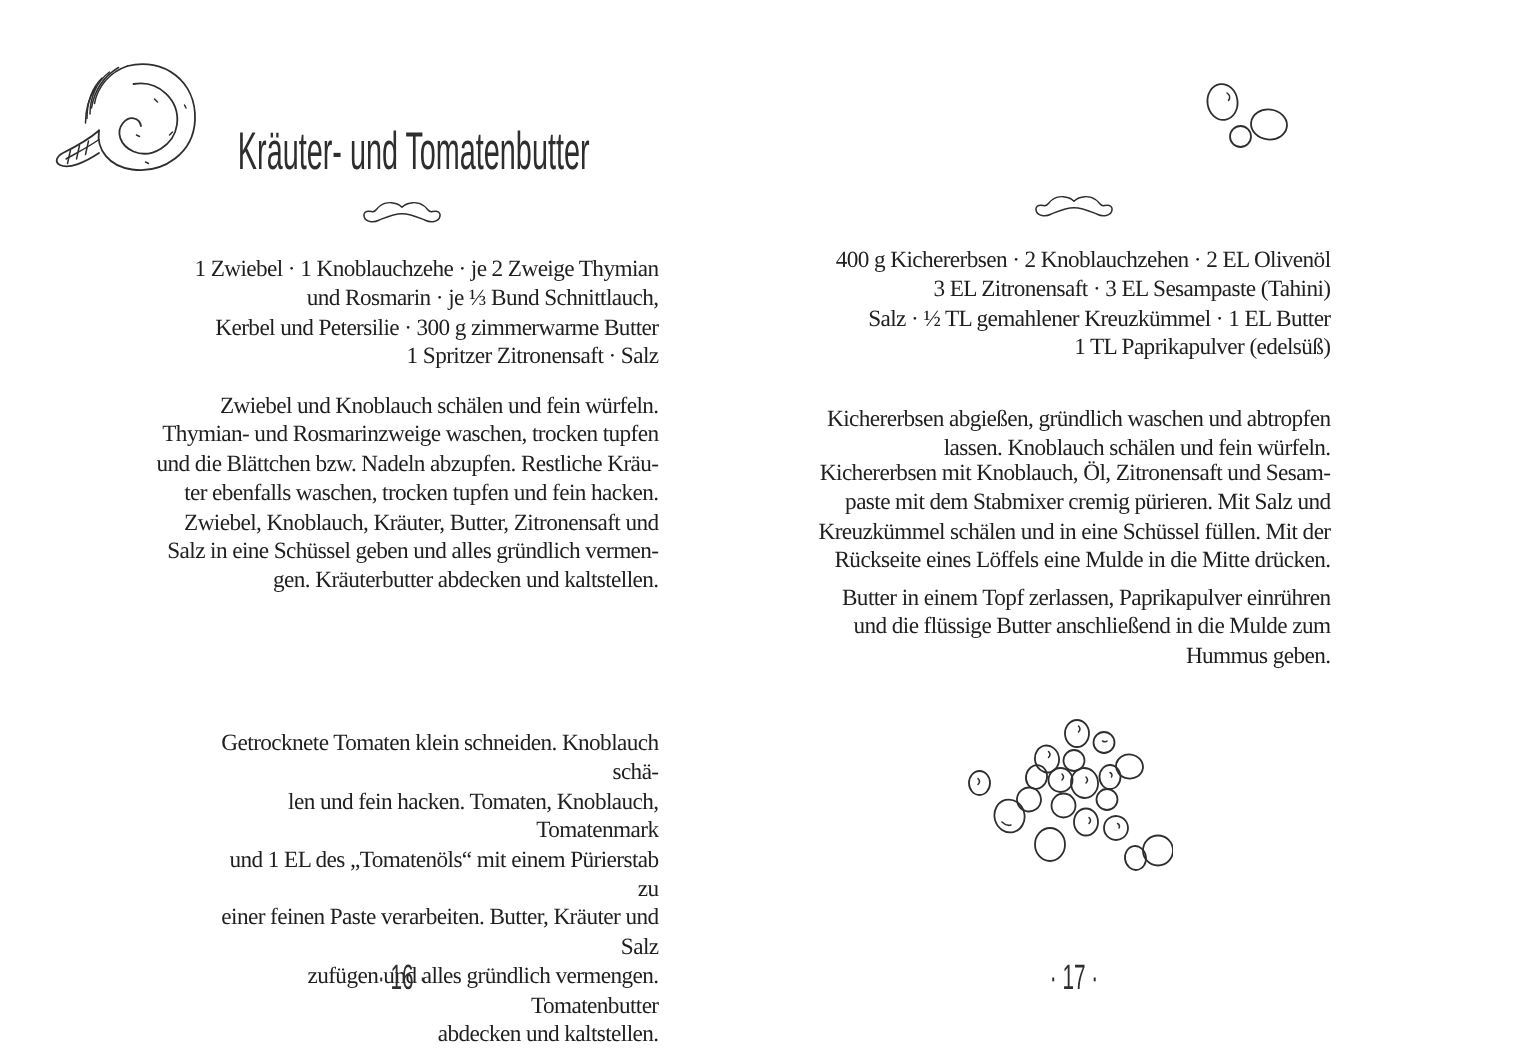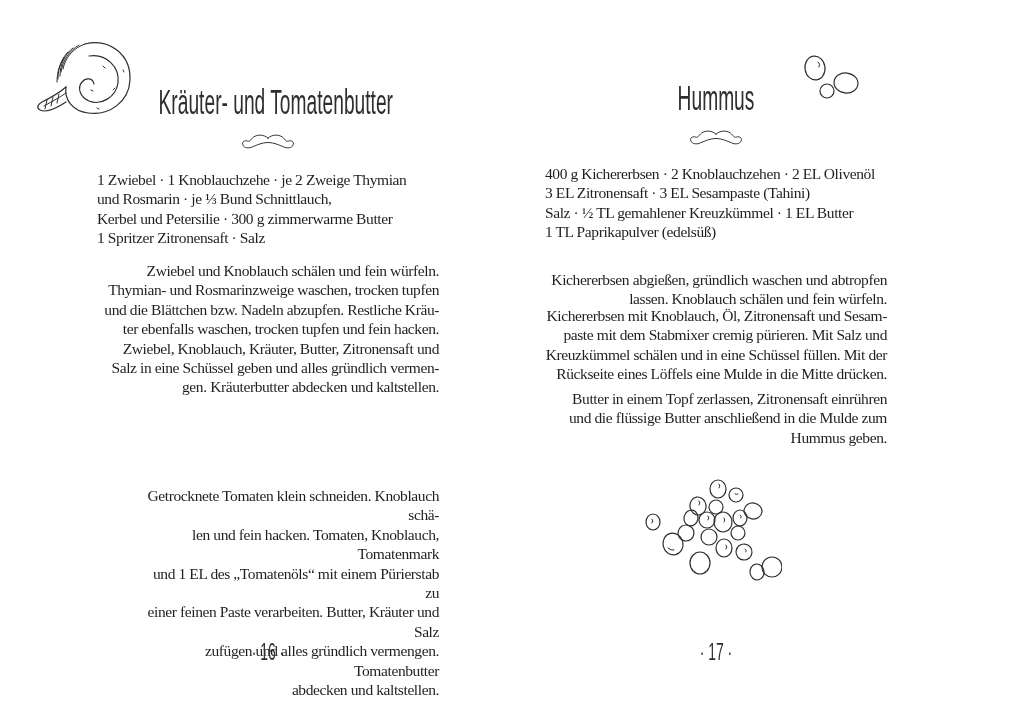--- a/index.html
+++ b/index.html
@@ -32,21 +32,21 @@
     margin: 0;
   }
   .mustache-wrap { text-align: center; }
 
   .body-text {
     font-size: 15.5px;
     line-height: 19.4px;
     letter-spacing: -0.4px;
     white-space: pre-line;
   }
-  .ingredients { text-align: left; }
+  .ingredients { text-align: right; }
   .instructions { text-align: right; }
 
   .pagenum {
     font-family: "Liberation Sans", "DejaVu Sans", sans-serif;
     font-size: 21px;
     color: #2e2e2e;
     text-align: center;
     transform: scale(0.66, 1.12);
     transform-origin: 50% 0;
   }
@@ -143,35 +143,32 @@
   <div class="block body-text instructions" style="top:486px;margin-left:42px;">Getrocknete Tomaten klein schneiden. Knoblauch schä-
 len und fein hacken. Tomaten, Knoblauch, Tomatenmark
 und 1 EL des „Tomatenöls“ mit einem Pürierstab zu
 einer feinen Paste verarbeiten. Butter, Kräuter und Salz
 zufügen und alles gründlich vermengen. Tomatenbutter
 abdecken und kaltstellen.</div>
   <div class="block pagenum" style="top:639px;">· 16 ·</div>
 </div>
 
 <div class="page page-right">
-  <div class="block" style="top:78px;">
-    <h1 class="hand-title">Hummus</h1>
-  </div>
   <div class="block mustache-wrap" style="top:128px;">
     <svg width="58" height="20" viewBox="0 0 60 20" style="display:inline-block">
       <path class="ink-thin" d="M30 6 C 26 2 19 2 15 5 C 12 7 12 10 9 9 C 5 8 3 10 4 13 C 5 16 10 17 14 15 C 19 13 24 10.5 30 10.5 C 36 10.5 41 13 46 15 C 50 17 55 16 56 13 C 57 10 55 8 51 9 C 48 10 48 7 45 5 C 41 2 34 2 30 6 Z"></path>
     </svg>
   </div>
   <div class="block body-text ingredients" style="top:164px;">400 g Kichererbsen · 2 Knoblauchzehen · 2 EL Olivenöl
 3 EL Zitronensaft · 3 EL Sesampaste (Tahini)
 Salz · ½ TL gemahlener Kreuzkümmel · 1 EL Butter
 1 TL Paprikapulver (edelsüß)</div>
   <div class="block body-text instructions" style="top:270px;">Kichererbsen abgießen, gründlich waschen und abtropfen
 lassen. Knoblauch schälen und fein würfeln.</div>
   <div class="block body-text instructions" style="top:306px;">Kichererbsen mit Knoblauch, Öl, Zitronensaft und Sesam-
 paste mit dem Stabmixer cremig pürieren. Mit Salz und
 Kreuzkümmel schälen und in eine Schüssel füllen. Mit der
 Rückseite eines Löffels eine Mulde in die Mitte drücken.</div>
-  <div class="block body-text instructions" style="top:389px;">Butter in einem Topf zerlassen, Zitronensaft einrühren
+  <div class="block body-text instructions" style="top:389px;">Butter in einem Topf zerlassen, Paprikapulver einrühren
 und die flüssige Butter anschließend in die Mulde zum
 Hummus geben.</div>
   <div class="block pagenum" style="top:639px;">· 17 ·</div>
 </div>
 
 </body></html>

